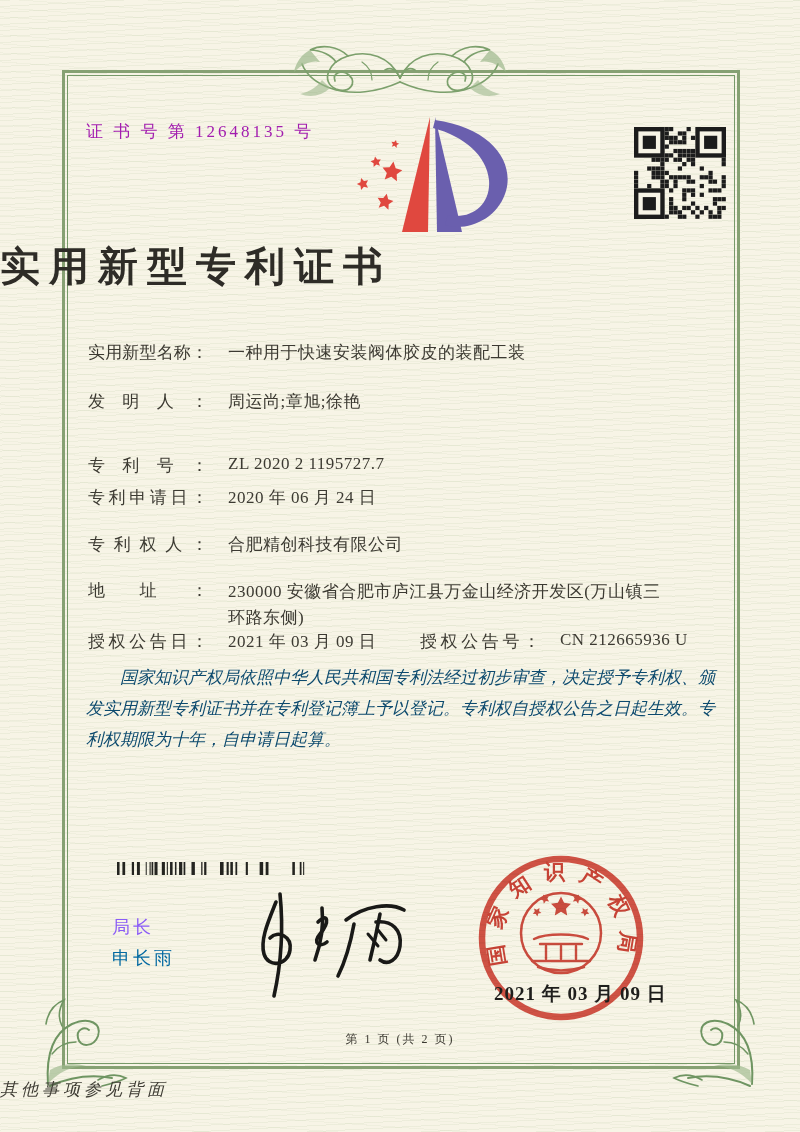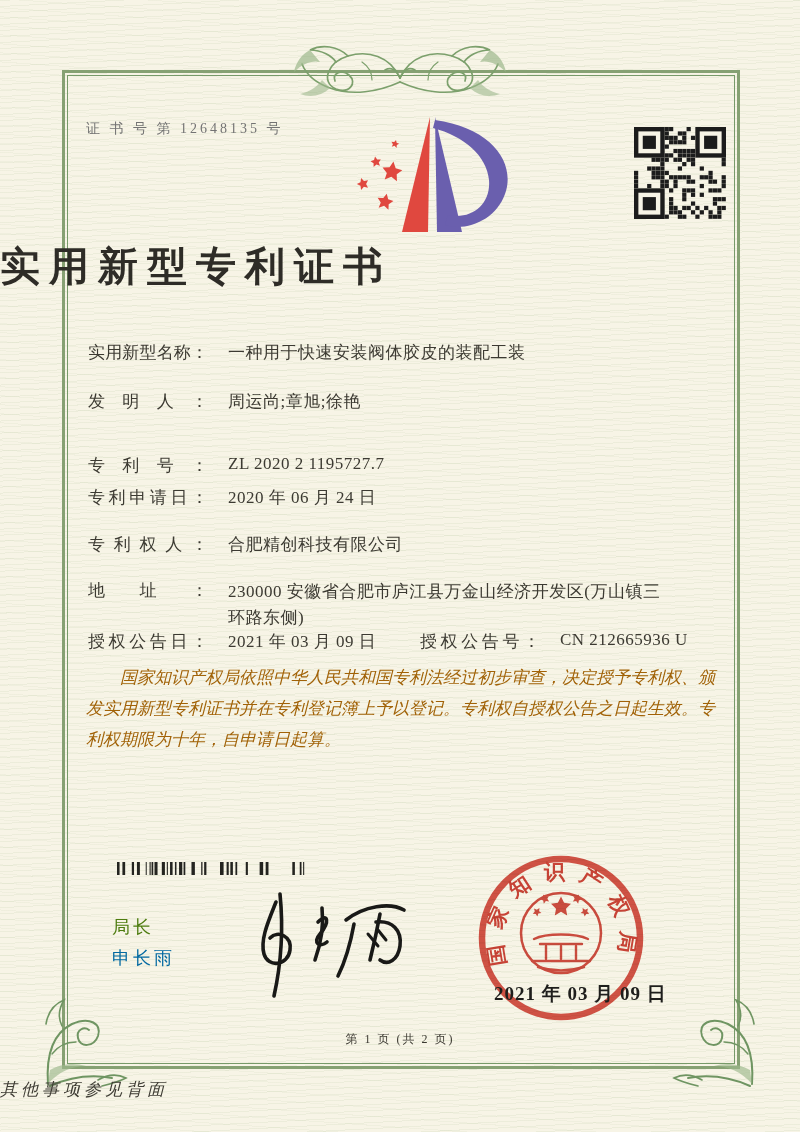--- a/index.html
+++ b/index.html
@@ -16,34 +16,34 @@
       repeating-linear-gradient(184deg, rgba(140,170,115,0.07) 0px, rgba(140,170,115,0.07) 1px, rgba(0,0,0,0) 1px, rgba(0,0,0,0) 9px);
   }
   .frame{
     position:absolute;left:62px;top:70px;width:672px;height:993px;
     border:3px solid #86a173;
   }
   .frame::before{
     content:"";position:absolute;inset:2px;border:1px solid #779a69;
   }
   .abs{position:absolute;}
-  .cert-no{left:86px;top:120px;font-size:14px;letter-spacing:3px;color:#737373;}
+  .cert-no{left:86px;top:120px;font-size:17px;letter-spacing:3px;color:#a21caf;}
   .title{left:0;right:0;top:239px;text-align:left;font-size:40px;font-weight:600;
          letter-spacing:9px;color:#2e2c27;}
   .row{position:absolute;left:88px;font-size:17px;color:#3c3a32;white-space:nowrap;}
   .flabel{display:inline-block;width:120px;text-align:justify;text-align-last:justify;
           vertical-align:top;letter-spacing:0;}
   .fvalue{display:inline-block;vertical-align:top;margin-left:20px;letter-spacing:0.5px;}
   .row-addr .fvalue{width:442px;white-space:normal;line-height:26px;}
   .row7b{position:absolute;left:332px;top:0;}
   .paras{position:absolute;left:86px;top:662px;width:632px;font-size:17px;line-height:31px;
-         font-style:italic;color:#a16207;}
+         font-style:italic;color:#0c4a6e;}
   .paras p{margin:0;text-indent:2em;}
   .signer-title{left:112px;top:915px;font-family:"Liberation Sans","DejaVu Sans",sans-serif;
-                font-size:18px;letter-spacing:3px;color:#4d7c0f;}
+                font-size:18px;letter-spacing:3px;color:#8b5cf6;}
   .signer-name{left:112px;top:946px;font-family:"Liberation Sans","DejaVu Sans",sans-serif;
                font-size:18px;letter-spacing:3px;color:#0369a1;}
   .seal-wrap{position:absolute;left:466px;top:843px;mix-blend-mode:multiply;}
   .seal-date{position:absolute;left:494px;top:981px;font-size:19px;font-weight:600;
              color:#1e1e1c;letter-spacing:1px;z-index:3;}
   .page-num{left:0;right:0;top:1031px;text-align:center;font-size:12px;letter-spacing:2px;color:#3b3931;}
   .back-note{left:0;right:0;top:1078px;text-align:left;font-size:17px;font-style:italic;
              letter-spacing:4px;color:#3f3d35;}
   svg{display:block;}
 </style>

